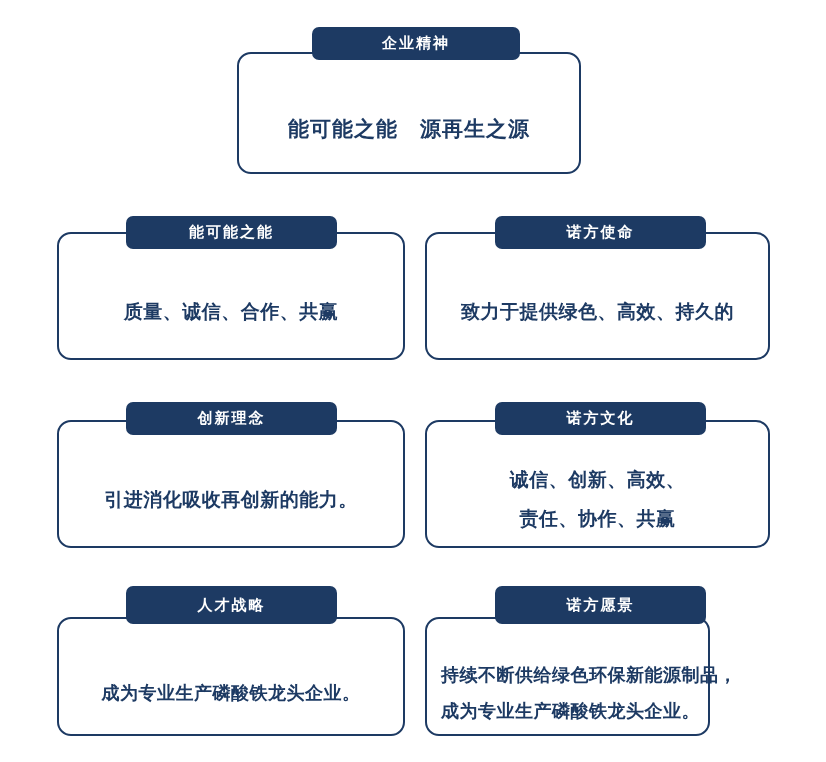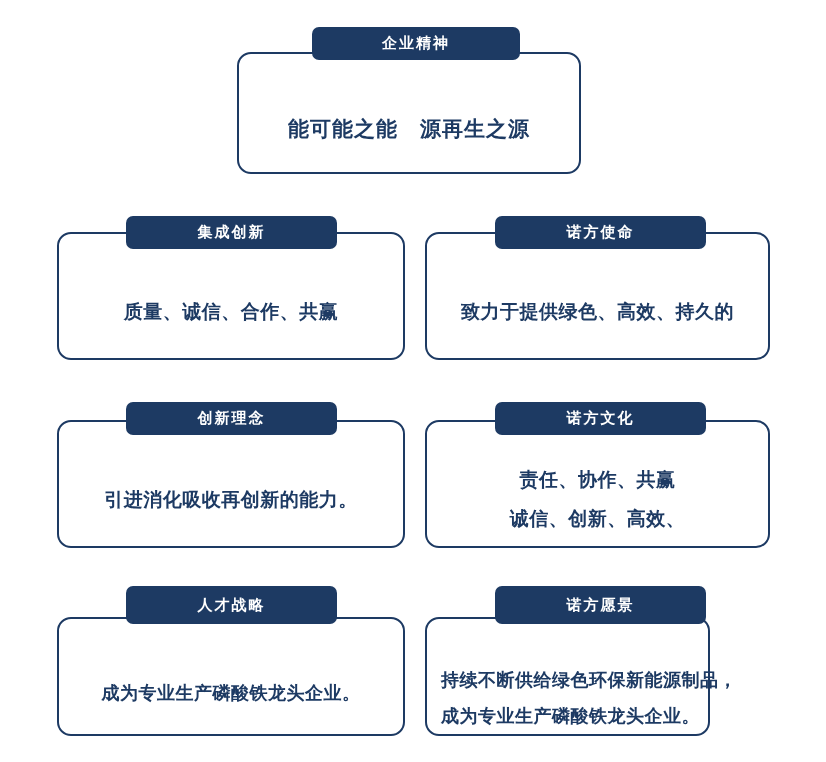--- a/index.html
+++ b/index.html
@@ -77,21 +77,21 @@
   #card-innovation    { left: 57px;  top: 420px; width: 348px; height: 128px; }
   #hdr-innovation     { left: 126px; top: 402px; width: 211px; height: 33px; }
 
   #card-culture       { left: 425px; top: 420px; width: 345px; height: 128px; }
   #hdr-culture        { left: 495px; top: 402px; width: 211px; height: 33px; }
 
   
   #card-talent        { left: 57px;  top: 617px; width: 348px; height: 119px; }
   #hdr-talent         { left: 126px; top: 586px; width: 211px; height: 38px; }
 
-  #card-vision        { left: 425px; top: 617px; width: 285px; height: 119px; align-items: flex-end; }
+  #card-vision        { left: 425px; top: 617px; width: 285px; height: 119px; }
   #hdr-vision         { left: 495px; top: 586px; width: 211px; height: 38px; }
 
   #card-talent .card-body,
   #card-vision .card-body  { font-size: 18px; line-height: 2.0; }
   #card-mission .card-body,
   #card-innovation .card-body,
   #card-culture .card-body { line-height: 2.05; }
 </style>
 </head>
 <body>
@@ -104,21 +104,21 @@
 <div class="card-header" id="hdr-spirit">
   <span>企业精神</span>
 </div>
 
 <div class="card" id="card-philosophy">
   <div class="card-body">
     <span class="line">质量、诚信、合作、共赢</span>
   </div>
 </div>
 <div class="card-header" id="hdr-philosophy">
-  <span>集成创新</span>
+  <span>能可能之能</span>
 </div>
 
 <div class="card" id="card-mission">
   <div class="card-body">
     <span class="line">致力于提供绿色、高效、持久的</span>
   </div>
 </div>
 <div class="card-header" id="hdr-mission">
   <span>诺方使命</span>
 </div>
@@ -127,22 +127,22 @@
   <div class="card-body">
     <span class="line">引进消化吸收再创新的能力。</span>
   </div>
 </div>
 <div class="card-header" id="hdr-innovation">
   <span>创新理念</span>
 </div>
 
 <div class="card" id="card-culture">
   <div class="card-body">
+    <span class="line">诚信、创新、高效、</span>
     <span class="line">责任、协作、共赢</span>
-    <span class="line">诚信、创新、高效、</span>
   </div>
 </div>
 <div class="card-header" id="hdr-culture">
   <span>诺方文化</span>
 </div>
 
 <div class="card" id="card-talent">
   <div class="card-body">
     <span class="line">成为专业生产磷酸铁龙头企业。</span>
   </div>

